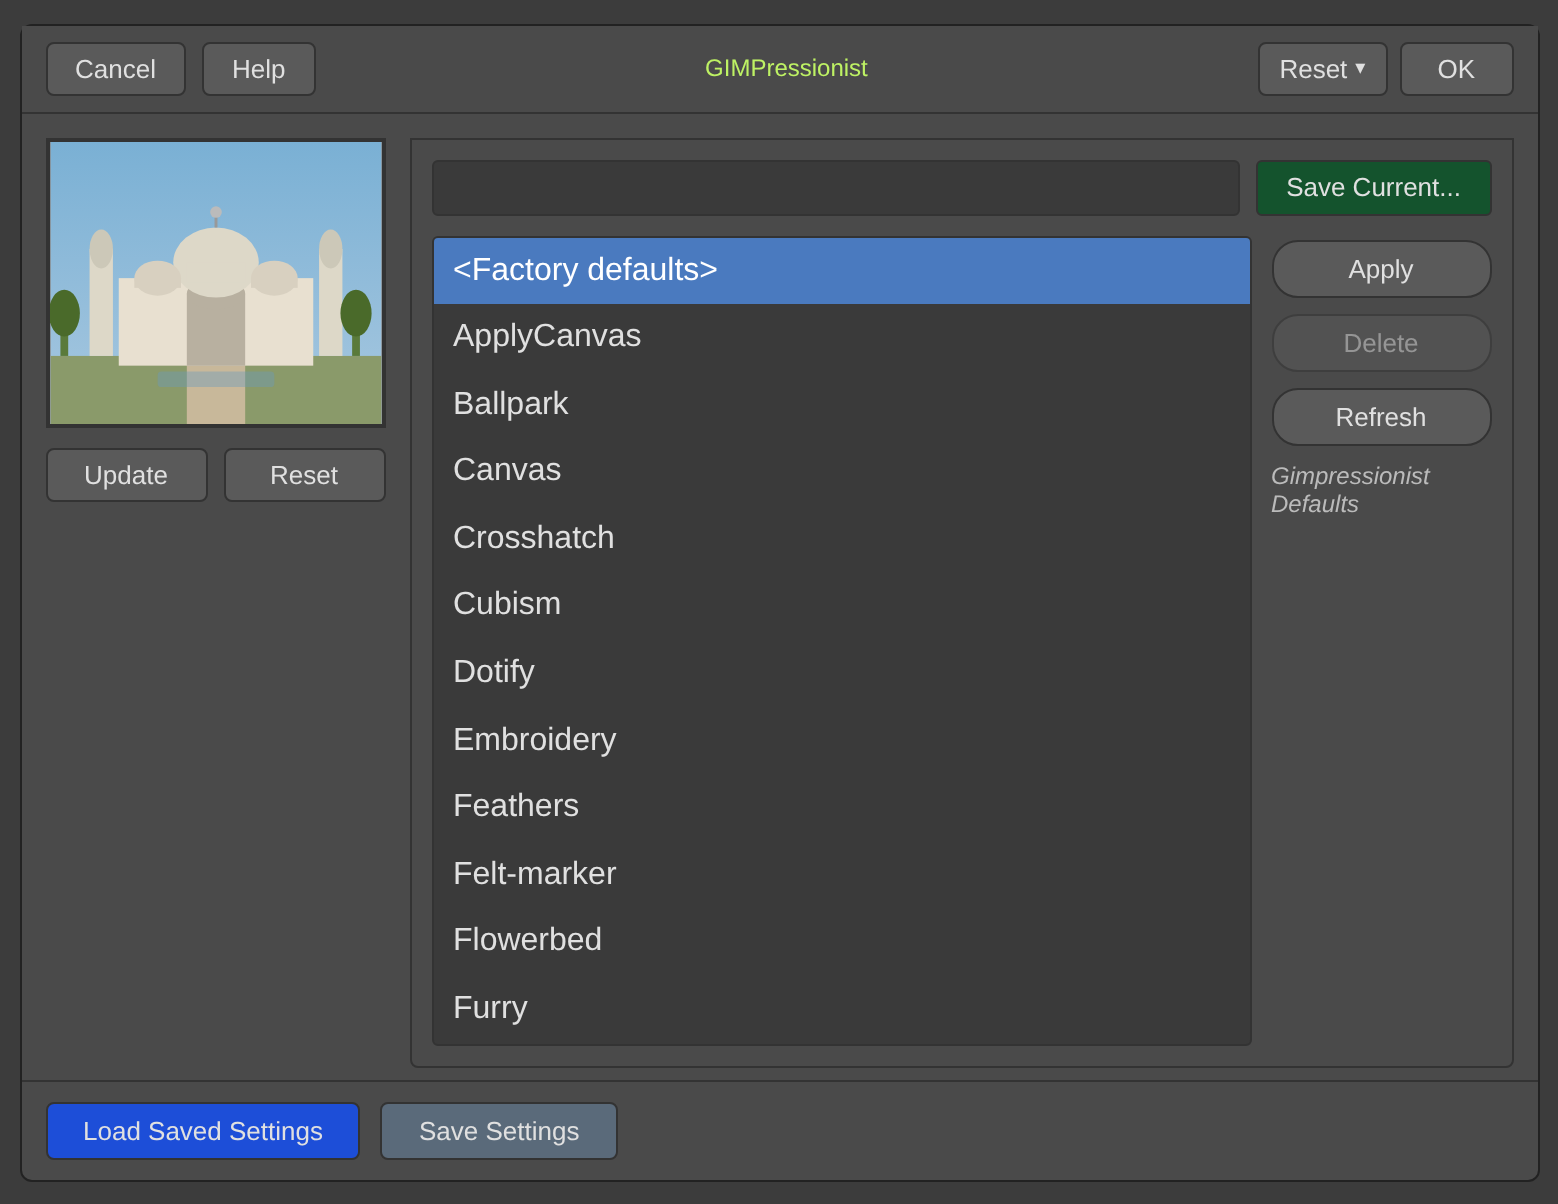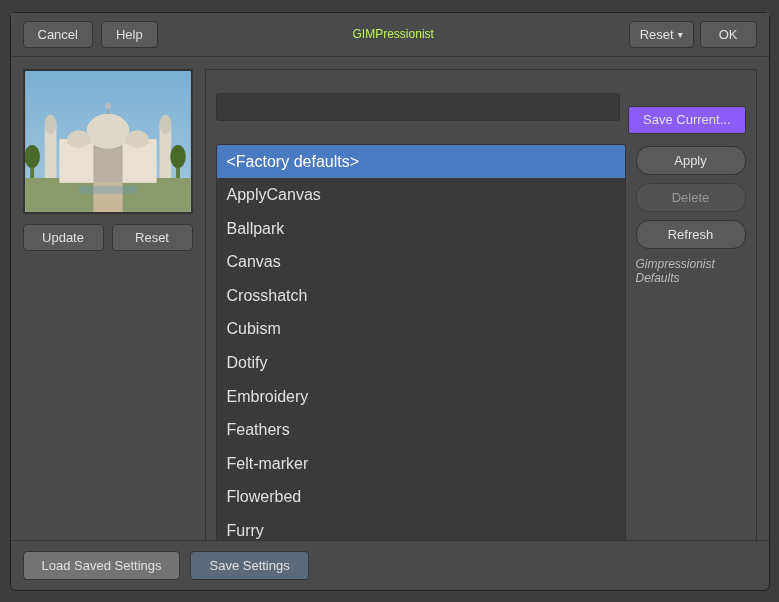--- a/index.html
+++ b/index.html
@@ -189,28 +189,27 @@
       border: 1px solid #333;
       border-radius: 3px;
       color: #e0e0e0;
       padding: 4px 8px;
       font-size: 13px;
       height: 28px;
     }
 
     .save-current-btn {
       padding: 4px 14px;
-      background: #8b5cf6;
+      background: #14532d;
       border: 1px solid #333;
       border-radius: 3px;
       color: #e0e0e0;
       cursor: pointer;
       font-size: 13px;
       height: 28px;
-      margin-top: 26px;
     }
 
     
     .list-actions-row {
       display: flex;
       gap: 10px;
       flex: 1;
     }
 
     
@@ -272,21 +271,21 @@
     .bottom-bar {
       display: flex;
       gap: 10px;
       padding: 10px 12px;
       border-top: 1px solid #333;
       flex-shrink: 0;
     }
 
     .bottom-btn {
       padding: 6px 18px;
-      background: #737373;
+      background: #1d4ed8;
       border: 1px solid #333;
       border-radius: 4px;
       color: #e0e0e0;
       cursor: pointer;
       font-size: 13px;
     }
 
     .bottom-btn.primary {
       background: #5a6a7a;
     }

